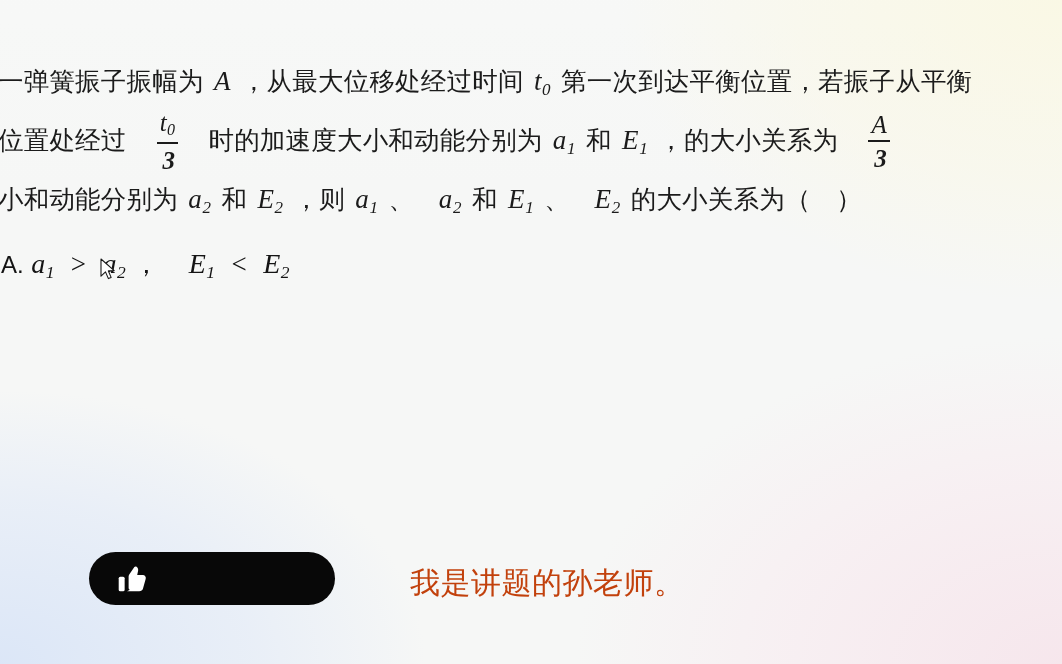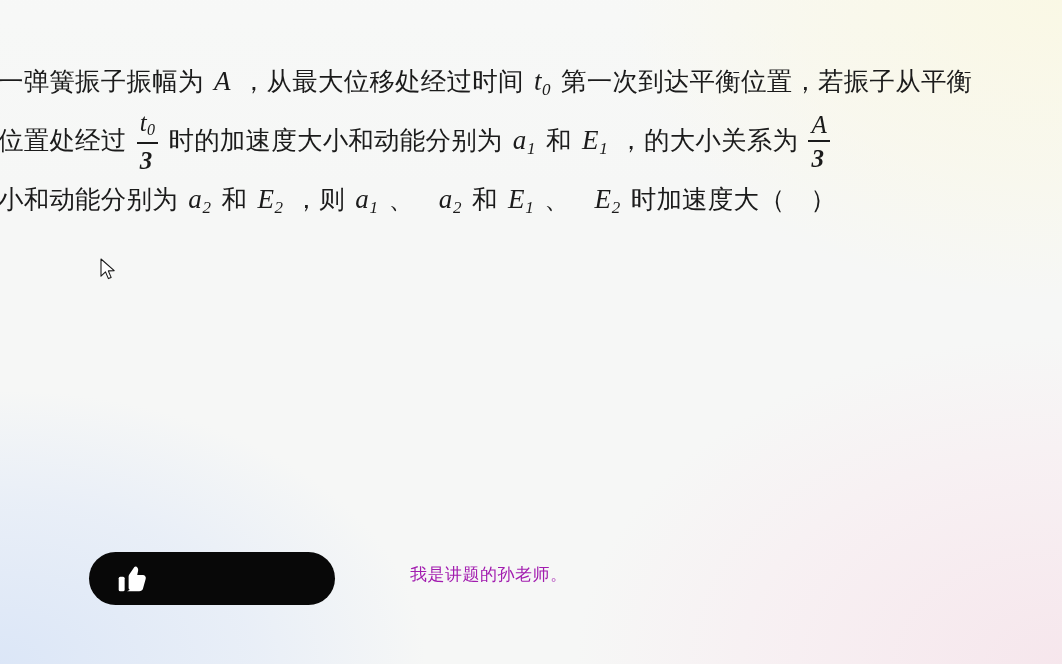--- a/index.html
+++ b/index.html
@@ -90,25 +90,25 @@
     font-family: "Liberation Serif", serif;
     font-size: 26px;
     padding: 0 6px;
   }
   .msp { display: inline-block; width: 7px; }
 
   
   .frac {
     display: inline-block;
     vertical-align: middle;
-    text-align: left;
+    text-align: right;
     font-family: "Liberation Serif", serif;
     font-style: italic;
     line-height: 1;
-    margin: 0 3px;
+    margin: 0 23px;
     position: relative;
     top: -1px;
   }
   .frac .num {
     display: block;
     font-size: 25px;
     padding: 0 3px 2px 3px;
   }
   .frac .num .sub {
     font-size: 16px;
@@ -172,22 +172,22 @@
     height: 34px;
     display: block;
   }
 
   
   #caption {
     position: absolute;
     left: 410px;
     top: 563px;
     font-family: "Liberation Sans", sans-serif;
-    font-size: 17px;
-    color: #a21caf;
+    font-size: 30px;
+    color: #c2410c;
     letter-spacing: 0.5px;
     white-space: nowrap;
   }
 
   
   #cursor {
     position: absolute;
     left: 100px;
     top: 258px;
     width: 18px;
@@ -242,27 +242,37 @@
       <span class="cjk">，则</span>
       <span class="mv"><span>a</span><span class="sub">1</span></span>
       <span class="cjk">、</span>
       <span class="msp"></span>
       <span class="mv"><span>a</span><span class="sub">2</span></span>
       <span class="cjk">和</span>
       <span class="mv"><span>E</span><span class="sub">1</span></span>
       <span class="cjk">、</span>
       <span class="msp"></span>
       <span class="mv"><span>E</span><span class="sub">2</span></span>
-      <span class="cjk">时加速度大（　）</span>
+      <span class="cjk">的大小关系为（　）</span>
     </div>
 
   </div>
 
   <div id="options">
 
+    <div class="opt">
+      <span class="opt-letter">A.</span>
+      <span class="mv"><span>a</span><span class="sub">1</span></span>
+      <span class="mop">&gt;</span>
+      <span class="mv"><span>a</span><span class="sub">2</span></span>
+      <span class="opt-comma">，</span>
+      <span class="mv"><span>E</span><span class="sub">1</span></span>
+      <span class="mop">&lt;</span>
+      <span class="mv"><span>E</span><span class="sub">2</span></span>
+    </div>
 
 
 
 
   </div>
 
   <div id="like-pill">
     <svg class="thumb" viewBox="0 0 24 24" aria-hidden="true">
       <rect x="1.2" y="10.4" width="4.2" height="10.2" rx="1.1" fill="#ffffff"></rect>
       <path d="M7.1 20.6h8.6c1.25 0 2.34-.8 2.66-1.96l1.92-6.9c.36-1.3-.63-2.58-1.99-2.58h-4.02l.62-3.0c.23-1.12-.2-2.28-1.1-2.86-.52-.33-1.2-.2-1.54.3l-3.6 5.26a2.6 2.6 0 0 0-.45 1.46v8.06a1.2 1.2 0 0 0 .9 1.22z" fill="#ffffff"></path>

